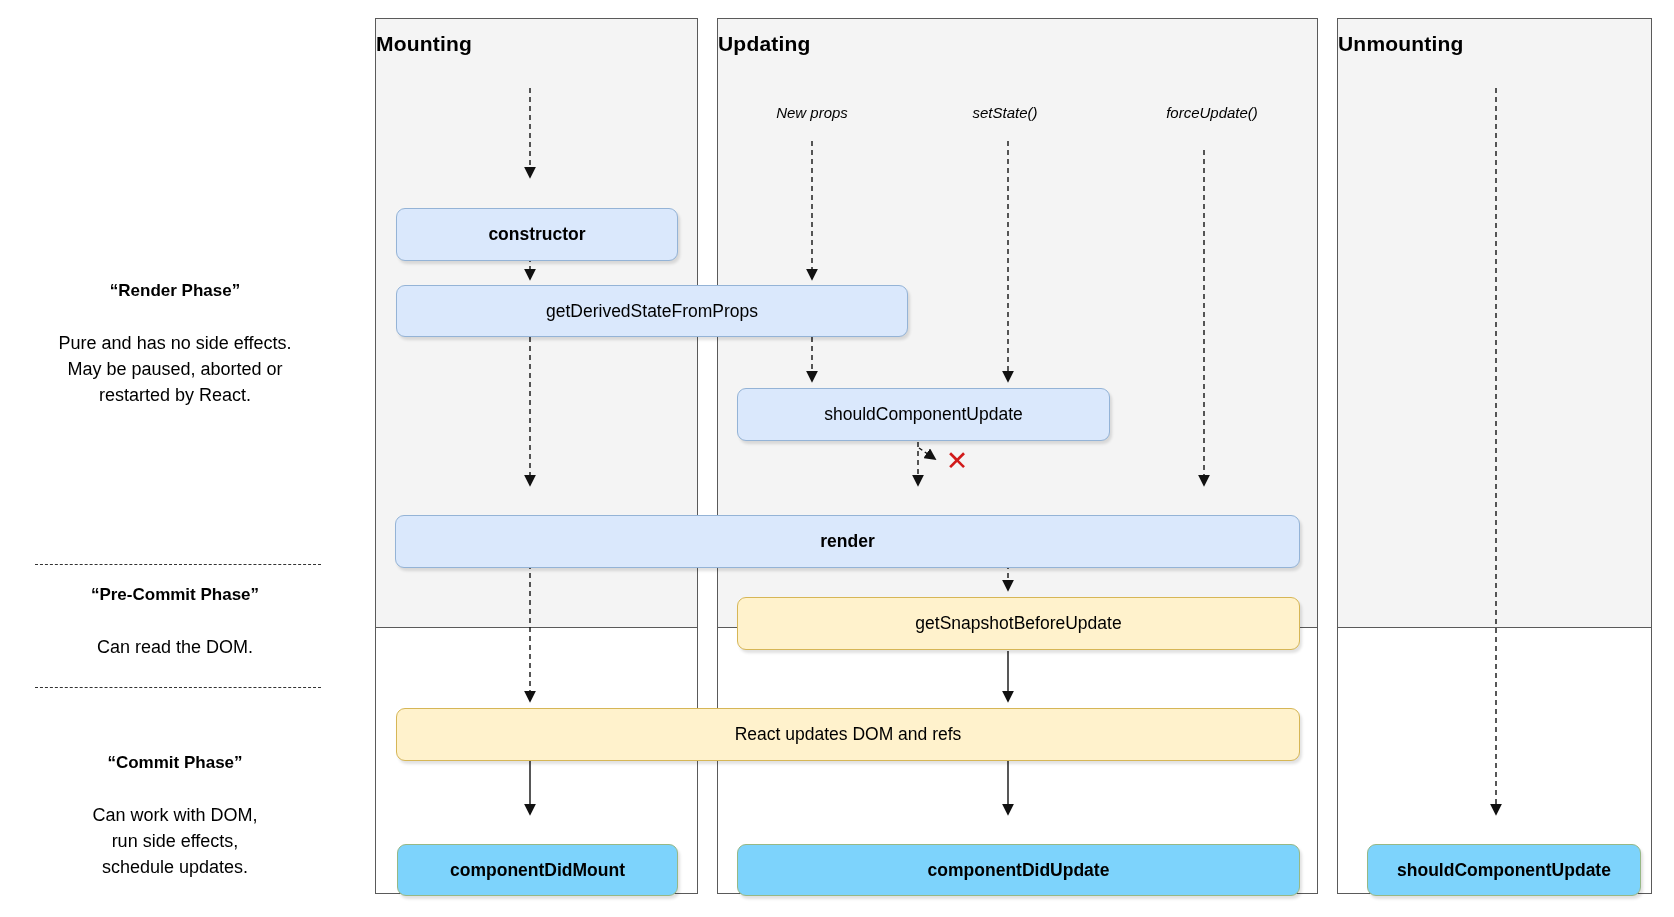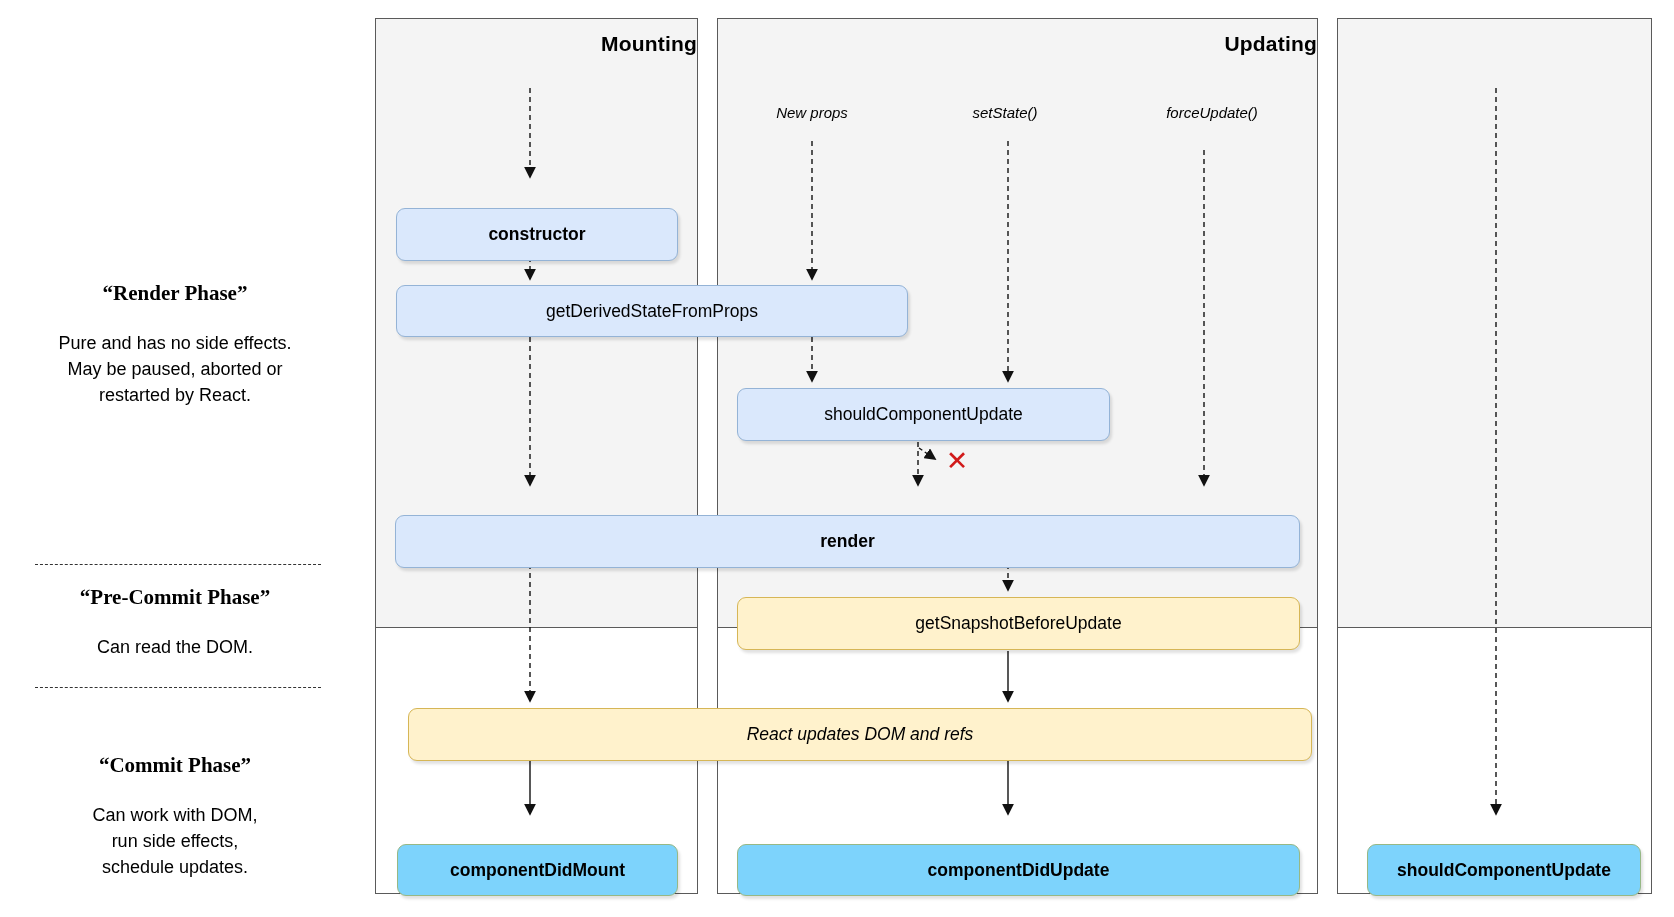--- a/index.html
+++ b/index.html
@@ -6,41 +6,41 @@
   #canvas{
     position:relative;width:1674px;height:917px;background:#ffffff;
     font-family:"Liberation Sans","DejaVu Sans",sans-serif;color:#000;
     overflow:hidden;
   }
   
   .panel{position:absolute;top:18px;height:876px;border:1.6px solid #5a5a5a;
          background:#ffffff;box-sizing:border-box;}
   .panel-gray{position:absolute;left:0;right:0;top:0;height:608px;
               background:#f4f4f4;border-bottom:1.6px solid #5a5a5a;}
-  .panel-title{position:absolute;top:13px;left:0;width:100%;text-align:right;
+  .panel-title{position:absolute;top:13px;left:0;width:100%;text-align:left;
                font-size:21px;font-weight:bold;letter-spacing:.2px;}
   #panel-mounting{left:375px;width:323px;}
   #panel-updating{left:717px;width:601px;}
   #panel-unmounting{left:1337px;width:315px;}
   
   .trigger{position:absolute;top:104px;transform:translateX(-50%);
            font-size:15px;font-style:italic;white-space:nowrap;z-index:4;}
   
   .node{position:absolute;box-sizing:border-box;border-radius:9px;
         display:flex;align-items:center;justify-content:center;
         font-size:17.5px;border:1.4px solid;z-index:3;
         box-shadow:2px 3px 3px rgba(0,0,0,.12);white-space:nowrap;}
   .node.blue{background:#dae8fc;border-color:#94b3d6;}
   .node.yellow{background:#fff2cc;border-color:#d6b656;}
   .node.green{background:#7dd3fc;border-color:#97b885;}
   .node.bold{font-weight:bold;margin-top:23px;}
-  .node.italic{font-style:italic;margin-left:12px;}
+  .node.italic{}
   
   .phase-title{position:absolute;left:30px;width:290px;text-align:center;
-               font-weight:bold;font-size:21px;font-family:Liberation Serif, serif;}
+               font-weight:bold;font-size:17px;}
   .phase-body{position:absolute;left:30px;width:290px;text-align:center;
               font-size:18px;line-height:26px;}
   .phase-sep{position:absolute;left:35px;width:286px;height:0;
              border-top:1.6px dashed #333;}
   
   #svg-arrows{position:absolute;left:0;top:0;z-index:2;}
   #abort-x{position:absolute;left:957px;top:461px;transform:translate(-50%,-50%);
            color:#d11a1a;font-size:27px;font-weight:bold;z-index:4;line-height:1;}
 </style>
 </head>
@@ -76,20 +76,21 @@
     <div class="panel-title">Mounting</div>
   </div>
 
   <div class="panel" id="panel-updating">
     <div class="panel-gray"></div>
     <div class="panel-title">Updating</div>
   </div>
 
   <div class="panel" id="panel-unmounting">
     <div class="panel-gray"></div>
+    <div class="panel-title">Unmounting</div>
   </div>
 
   <div class="trigger" style="left:812px">New props</div>
   <div class="trigger" style="left:1005px">setState()</div>
   <div class="trigger" style="left:1212px">forceUpdate()</div>
 
   <svg id="svg-arrows" width="1674" height="917" viewBox="0 0 1674 917">
     <defs>
       <marker id="ah" viewBox="0 0 10 10" refX="8.5" refY="5" markerWidth="8.5" markerHeight="8.5" orient="auto-start-reverse">
         <path d="M0,0 L10,5 L0,10 z" fill="#111"></path>

